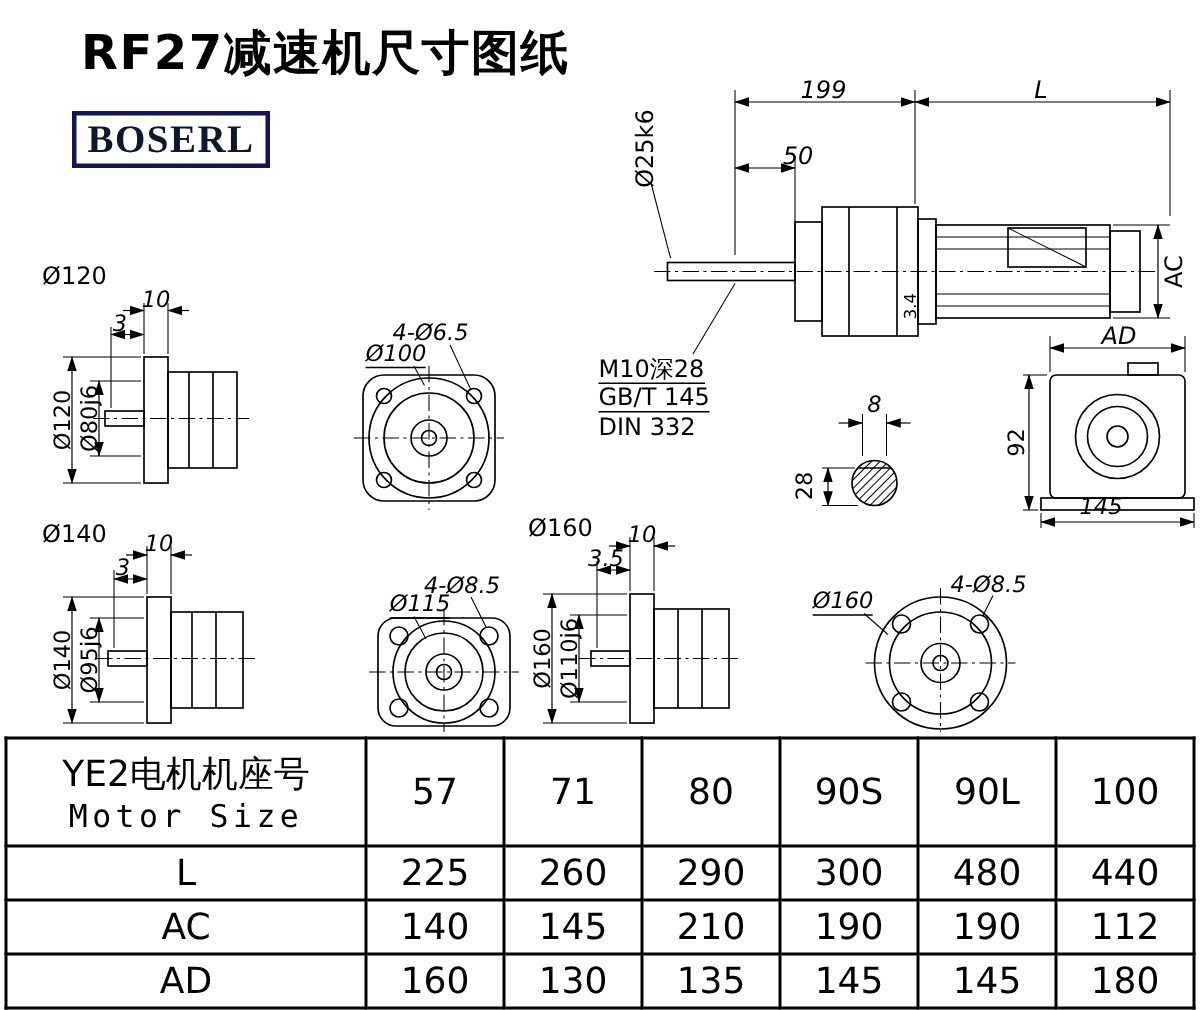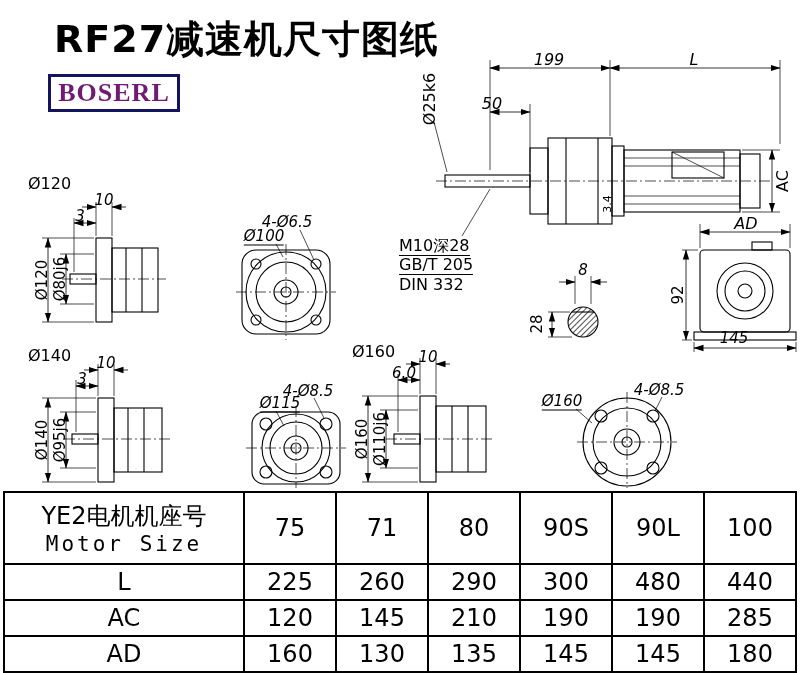--- a/index.html
+++ b/index.html
@@ -1,27 +1,27 @@
 <!DOCTYPE html>
 <html><head>
 <meta charset="utf-8">
 <style>
   * { margin:0; padding:0; box-sizing:border-box; }
   html,body { width:800px; height:673px; }
   body { position:relative; background:#fff; color:#000;
          font-family:"DejaVu Sans", sans-serif; overflow:hidden; }
   .sheet { position:absolute; inset:0; background:#fff; }
 
-  .page-title { position:absolute; left:54px; top:14px; font-size:38px;
+  .page-title { position:absolute; left:54px; top:14px; font-size:32px;
                 font-weight:bold; letter-spacing:1px; white-space:nowrap; }
   .brand-box { position:absolute; left:48px; top:74px; width:132px; height:38px;
                border:3px solid #14145e; display:flex; align-items:center;
                justify-content:center; background:#fff; }
   .brand-text { font-family:"Liberation Serif", serif; font-size:26px;
-                font-weight:bold; color:#701a75; letter-spacing:1px; }
+                font-weight:bold; color:#0f172a; letter-spacing:1px; }
 
   svg.linework { position:absolute; left:0; top:0; }
   .ln,.thin,.dim,.dimE,.ext,.cl { stroke:#000; fill:none; }
   .ln   { stroke-width:1.1; }
   .thin { stroke-width:0.7; }
   .ext  { stroke-width:0.7; }
   .dim,.dimE { stroke-width:0.8; }
   .dim  { marker-start:url(#arr); marker-end:url(#arr); }
   .dimE { marker-end:url(#arr); }
   .cl   { stroke-width:0.7; stroke-dasharray:11 3 2 3; }
@@ -229,26 +229,26 @@
       <circle class="ln" cx="653" cy="468" r="6"></circle>
       <line class="cl" x1="577" y1="442" x2="677" y2="442"></line>
       <line class="cl" x1="627" y1="392" x2="627" y2="488"></line>
       <line class="thin" x1="662" y1="397" x2="655" y2="411"></line>
       <line class="thin" x1="576" y1="409" x2="592" y2="423"></line>
     </g>
   </svg>
 
   <div class="lbl c md" style="left:549px;top:60px">199</div>
   <div class="lbl c md" style="left:694px;top:60px">L</div>
-  <div class="lbl c md" style="left:492px;top:104px">50</div>
+  <div class="lbl c md" style="left:532px;top:104px">50</div>
   <div class="lbl v md" style="left:430px;top:99px">Ø25k6</div>
   <div class="lbl v md" style="left:783px;top:181px">AC</div>
   <div class="lbl v sm" style="left:607px;top:204px">3.4</div>
   <div class="note ul" style="top:238px">M10深28</div>
-  <div class="note ul" style="top:257px">GB/T 205</div>
+  <div class="note ul" style="top:257px">GB/T 145</div>
   <div class="note" style="top:277px">DIN 332</div>
   <div class="lbl c" style="left:583px;top:270px">8</div>
   <div class="lbl v" style="left:537px;top:324px">28</div>
   <div class="lbl c md" style="left:746px;top:224px">AD</div>
   <div class="lbl v" style="left:678px;top:295px">92</div>
   <div class="lbl c" style="left:734px;top:338px">145</div>
 
   <div class="lbl md" style="left:28px;top:176px">Ø120</div>
   <div class="lbl c" style="left:104px;top:200px">10</div>
   <div class="lbl c" style="left:80px;top:216px">3</div>
@@ -262,21 +262,21 @@
   <div class="lbl c" style="left:106px;top:363px">10</div>
   <div class="lbl c" style="left:82px;top:379px">3</div>
   <div class="lbl v" style="left:42px;top:440px">Ø140</div>
   <div class="lbl v" style="left:60px;top:440px">Ø95j6</div>
 
   <div class="lbl c" style="left:308px;top:391px">4-Ø8.5</div>
   <div class="lbl c ul" style="left:280px;top:404px">Ø115</div>
 
   <div class="lbl md" style="left:352px;top:344px">Ø160</div>
   <div class="lbl c" style="left:428px;top:357px">10</div>
-  <div class="lbl c" style="left:404px;top:373px">6.0</div>
+  <div class="lbl c" style="left:404px;top:373px">3.5</div>
   <div class="lbl v" style="left:362px;top:439px">Ø160</div>
   <div class="lbl v" style="left:380px;top:439px">Ø110j6</div>
 
   <div class="lbl c" style="left:659px;top:390px">4-Ø8.5</div>
   <div class="lbl c ul" style="left:562px;top:402px">Ø160</div>
 
   <table class="spec-table">
     <colgroup>
       <col style="width:240px">
       <col style="width:92px">
@@ -285,44 +285,44 @@
       <col style="width:92px">
         <col style="width:92px">
         <col style="width:92px">
     </colgroup>
     <tbody>
         <tr style="height:72px">
       <td>
         <div class="header-cn">YE2电机机座号</div>
         <div class="header-en">Motor Size</div>
       </td>
-      <td>75</td>
+      <td>57</td>
       <td>71</td>
       <td>80</td>
       <td>90S</td>
       <td>90L</td>
       <td>100</td>
     </tr>
     <tr style="height:36px">
       <td>L</td>
       <td>225</td>
       <td>260</td>
       <td>290</td>
       <td>300</td>
       <td>480</td>
       <td>440</td>
     </tr>
     <tr style="height:36px">
       <td>AC</td>
-      <td>120</td>
+      <td>140</td>
       <td>145</td>
       <td>210</td>
       <td>190</td>
       <td>190</td>
-      <td>285</td>
+      <td>112</td>
     </tr>
     <tr style="height:36px">
       <td>AD</td>
       <td>160</td>
       <td>130</td>
       <td>135</td>
       <td>145</td>
       <td>145</td>
       <td>180</td>
     </tr>

